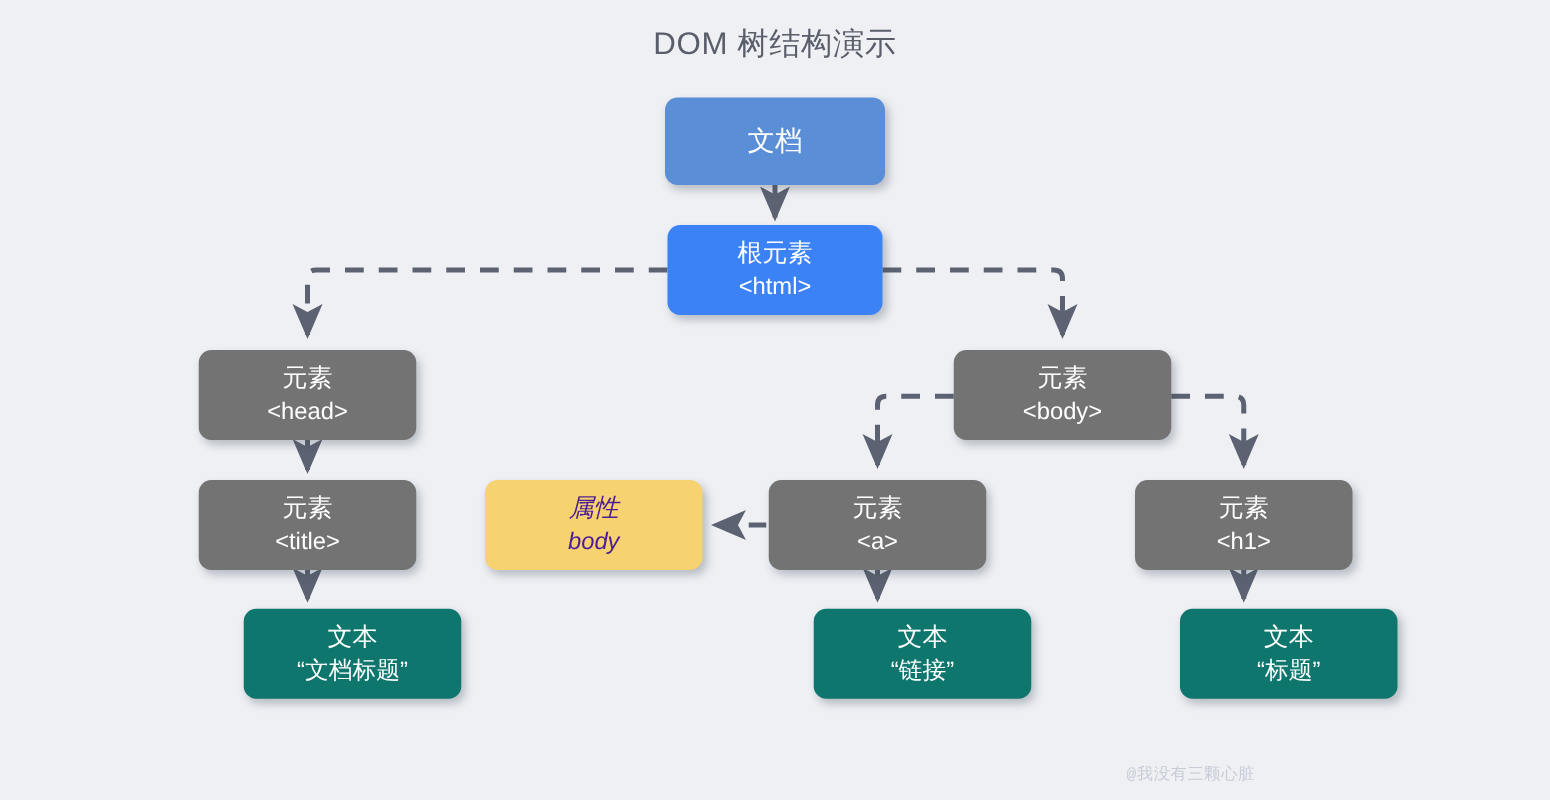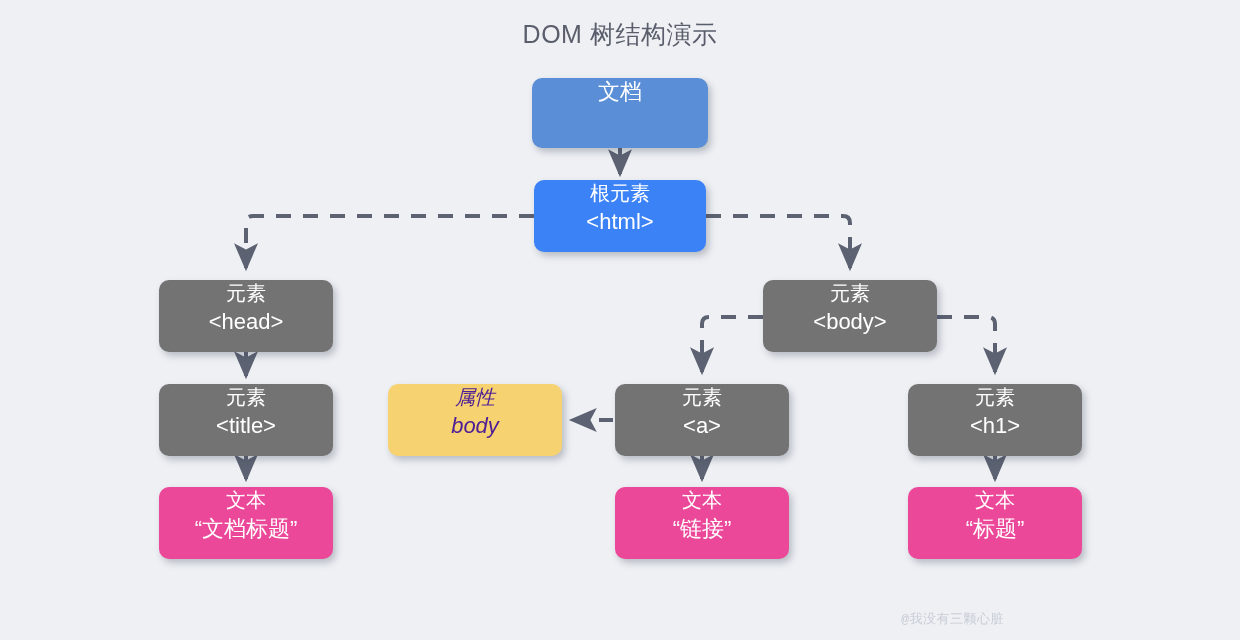--- a/index.html
+++ b/index.html
@@ -44,42 +44,43 @@
     pointer-events: none;
   }
 
   
   .node {
     position: absolute;
     border-radius: 10px;
     display: flex;
     flex-direction: column;
     align-items: center;
+    justify-content: center;
     color: #ffffff;
     text-align: center;
     box-shadow: 3px 4px 7px rgba(60, 70, 85, 0.30);
     line-height: 1.30;
     z-index: 5;
   }
 
   .node .ln1 {
     font-size: 20px;
     font-weight: 400;
   }
   .node .ln2 {
-    font-size: 22px;
+    font-size: 19px;
     font-weight: 400;
     margin-top: 2px;
   }
   .node.single .ln1 { font-size: 22px; }
 
   .node.n-document  { background: #5a8ed6; }
   .node.n-root      { background: #3b82f6; }
   .node.n-element   { background: #737373; }
-  .node.n-text      { background: #ec4899; }
+  .node.n-text      { background: #0f766e; margin-left: 36px; }
   .node.n-attr      { background: #f7d271; color: #4c1d95; font-style: italic; }
 
   
   .watermark {
     position: absolute;
     right: 16px;
     bottom: 12px;
     font-size: 13px;
     color: #c8ccd6;
     letter-spacing: 0.5px;

